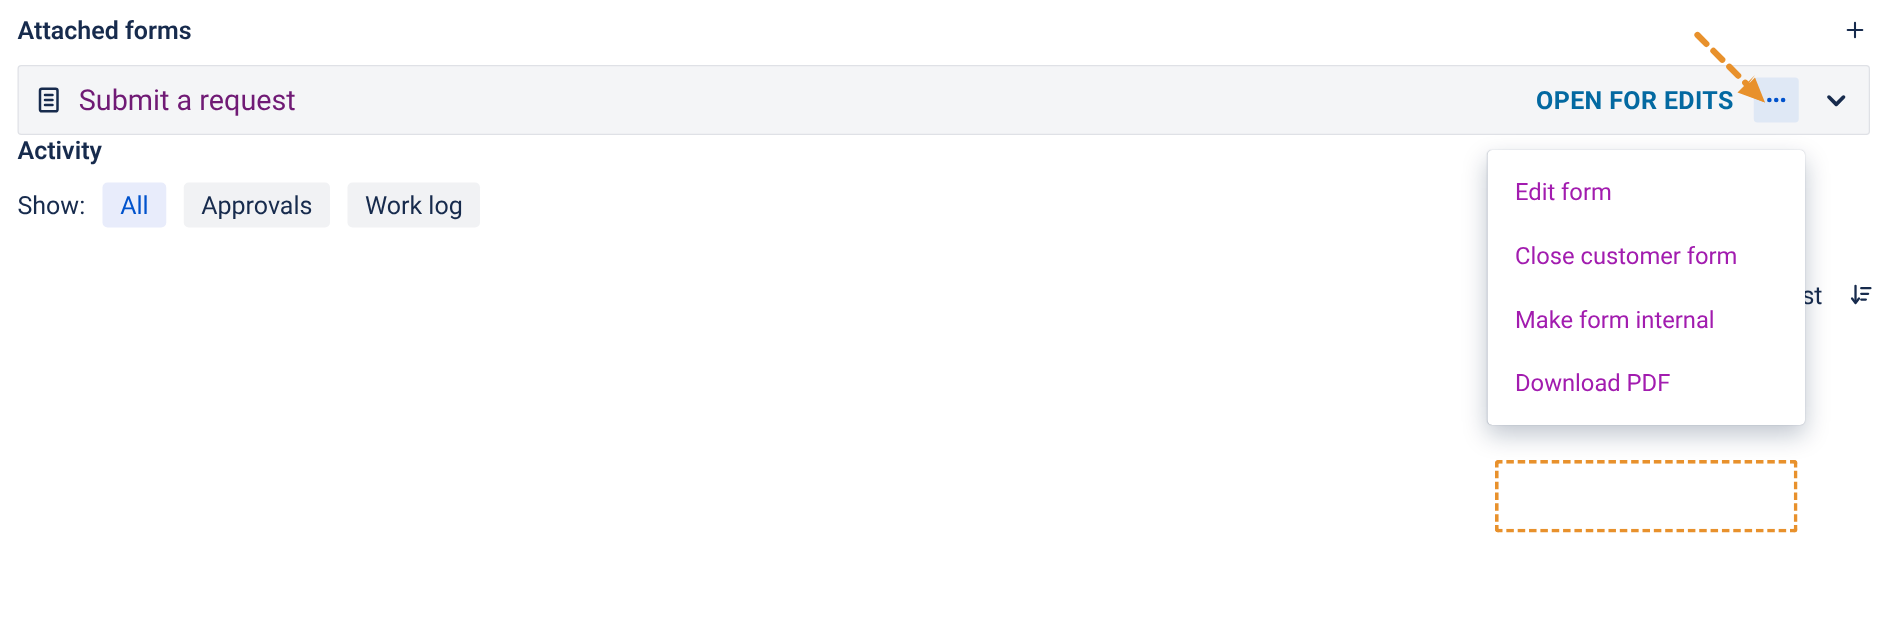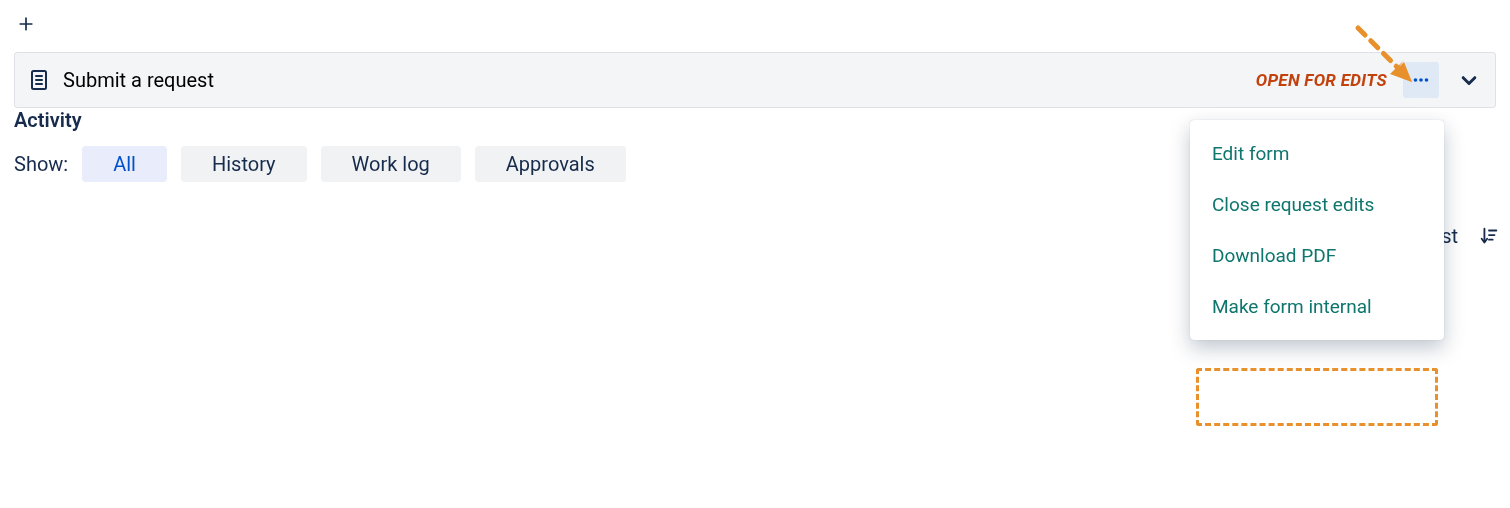--- a/index.html
+++ b/index.html
@@ -52,34 +52,33 @@
     display: flex;
     align-items: center;
     gap: 12px;
     flex: 1;
   }
   .form-icon {
     width: 24px; height: 24px;
     display: inline-flex; align-items: center; justify-content: center;
   }
   .form-title {
-    font-size: 20px;
-    color: #000000;
+    font-size: 23px;
+    color: #701a75;
   }
   .form-right {
     display: flex;
     align-items: center;
     gap: 16px;
   }
   .open-edits {
-    color: #c2410c;
+    color: #0369a1;
     font-weight: 700;
-    font-size: 17px;
+    font-size: 20px;
     letter-spacing: 0.3px;
-    font-style: italic;
   }
   .more-btn {
     width: 36px;
     height: 36px;
     border-radius: 3px;
     display: inline-flex;
     align-items: center;
     justify-content: center;
     background: #DFE8F5;
     cursor: pointer;
@@ -104,21 +103,21 @@
     gap: 14px;
   }
   .show-label {
     font-size: 20px;
     color: #172B4D;
     text-align: right;
   }
   .pill {
     background: #F1F2F4;
     border-radius: 4px;
-    padding: 6px 31px;
+    padding: 6px 14px;
     font-size: 20px;
     color: #172B4D;
     cursor: pointer;
   }
   .pill.active {
     background: #E8ECFB;
     color: #0052CC;
   }
 
   
@@ -128,21 +127,21 @@
     left: 1190px;
     width: 254px;
     background: #fff;
     border-radius: 4px;
     box-shadow: 0 8px 20px rgba(9,30,66,0.25), 0 0 1px rgba(9,30,66,0.3);
     padding: 8px 0;
   }
   .dropdown-item {
     padding: 14px 22px;
     font-size: 19px;
-    color: #0f766e;
+    color: #a21caf;
     cursor: pointer;
     position: relative;
   }
 
   
   .highlight-rect {
     position: absolute;
     border: 3px dashed #E8912C;
     border-radius: 3px;
     left: 1196px;
@@ -177,20 +176,21 @@
     display: inline-flex;
     align-items: center;
   }
 </style>
 </head>
 <body>
 
 <div class="container">
 
   <div class="section-title">
+    <span>Attached forms</span>
     <span class="add-btn">
       <svg viewBox="0 0 24 24">
         <path d="M12 5v14M5 12h14" stroke="#172B4D" stroke-width="2" stroke-linecap="round"></path>
       </svg>
     </span>
   </div>
 
   <div class="form-row">
     <div class="form-left">
       <span class="form-icon">
@@ -218,44 +218,43 @@
         </svg>
       </span>
     </div>
   </div>
 
   <div class="activity-block">
     <div class="activity-title">Activity</div>
     <div class="show-row">
       <span class="show-label">Show:</span>
       <span class="pill active">All</span>
-      <span class="pill">History</span>
+      <span class="pill">Approvals</span>
       <span class="pill">Work log</span>
-      <span class="pill">Approvals</span>
     </div>
   </div>
 
   <div class="sort-fragment">
     <span>st</span>
     <span class="sort-icon">
       <svg width="22" height="22" viewBox="0 0 24 24">
         <path d="M7 4v14" stroke="#172B4D" stroke-width="2" stroke-linecap="round"></path>
         <path d="M4 15l3 4 3-4" fill="none" stroke="#172B4D" stroke-width="2" stroke-linecap="round" stroke-linejoin="round"></path>
         <line x1="12" y1="6" x2="20" y2="6" stroke="#172B4D" stroke-width="2" stroke-linecap="round"></line>
         <line x1="12" y1="11" x2="18" y2="11" stroke="#172B4D" stroke-width="2" stroke-linecap="round"></line>
         <line x1="12" y1="16" x2="16" y2="16" stroke="#172B4D" stroke-width="2" stroke-linecap="round"></line>
       </svg>
     </span>
   </div>
 
   <div class="dropdown">
     <div class="dropdown-item">Edit form</div>
-    <div class="dropdown-item">Close request edits</div>
+    <div class="dropdown-item">Close customer form</div>
+    <div class="dropdown-item">Make form internal</div>
     <div class="dropdown-item">Download PDF</div>
-    <div class="dropdown-item">Make form internal</div>
   </div>
 
   <div class="highlight-rect"></div>
 
   <svg class="annotation-arrow" viewBox="0 0 70 70">
     <line x1="8" y1="8" x2="48" y2="48" stroke="#E8912C" stroke-width="5" stroke-dasharray="10,8" stroke-linecap="round"></line>
     <polygon points="48,48 62,62 40,54 54,40" fill="#E8912C"></polygon>
     <polygon points="62,62 42,54 54,42" fill="#E8912C"></polygon>
   </svg>
 

